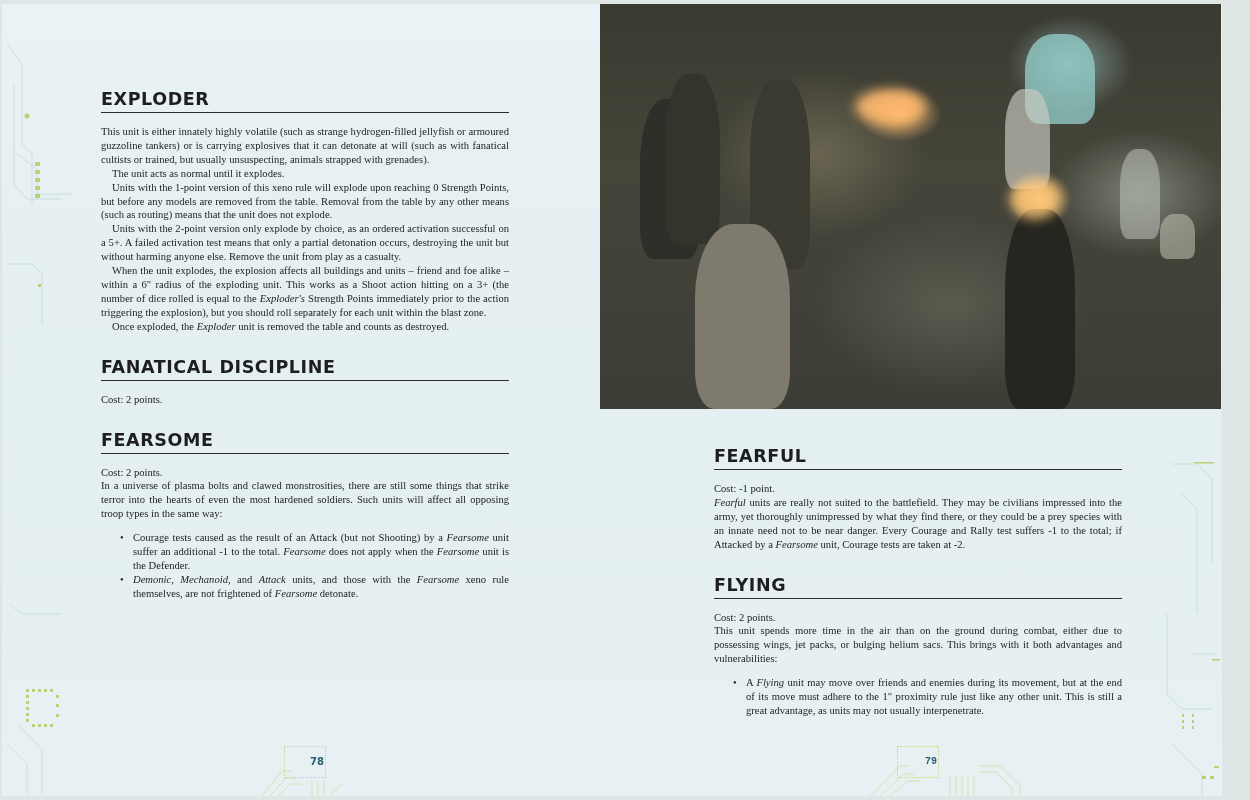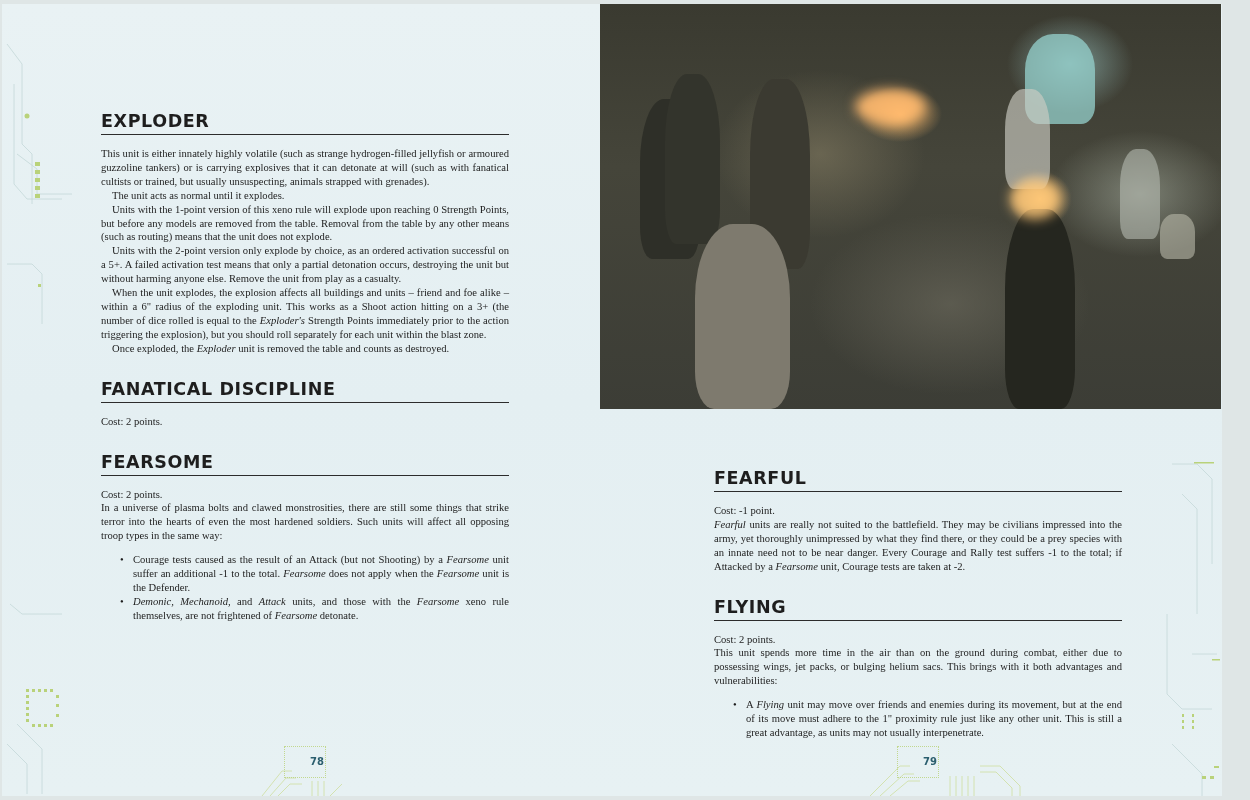--- a/index.html
+++ b/index.html
@@ -18,21 +18,21 @@
   .page.left { left: 2px; width: 622px; border-right: 1px solid #b9c3c5; }
   .page.right { left: 600px; width: 622px; }
   .spine {
     position: absolute; left: 622px; top: 4px; width: 3px; height: 792px;
     background: linear-gradient(90deg, #c9d2d4, #9aa4a6, #d7dfe1);
   }
   
   .circuit { position: absolute; pointer-events: none; }
   .circuit svg { display: block; }
 
-  .column { position: absolute; width: 408px; margin-top: 22px; }
+  .column { position: absolute; width: 408px; }
   .left .column { left: 99px; top: 84px; }
   .right .column { left: 114px; top: 441px; }
 
   .section { margin-bottom: 18px; }
   .section h2 {
     font-family: "DejaVu Sans", sans-serif;
     font-weight: bold;
     font-size: 17.5px;
     letter-spacing: 0.6px;
     margin: 0;
@@ -71,21 +71,21 @@
       radial-gradient(ellipse 200px 130px at 350px 300px, rgba(110,108,95,0.6), rgba(90,88,80,0) 70%),
       linear-gradient(180deg, #3a3a30 0%, #45453a 40%, #3c3d36 100%);
   }
   .art .fig { position: absolute; border-radius: 40% 40% 20% 20%; }
   .page-num {
     position: absolute; bottom: 29px; width: 40px; text-align: right;
     font-family: "DejaVu Sans", sans-serif; font-weight: bold;
     font-size: 10px; color: #2b5e6e;
   }
   .left .page-num { left: 282px; }
-  .right .page-num { left: 297px; }
+  .right .page-num { left: 297px; font-family: Liberation Mono, monospace; }
   .num-box {
     position: absolute; bottom: 18px; width: 40px; height: 30px;
     border: 1px dotted rgba(185,210,120,0.8);
   }
   .left .num-box { left: 282px; }
   .right .num-box { left: 297px; }
 </style>
 </head>
 <body>
 

